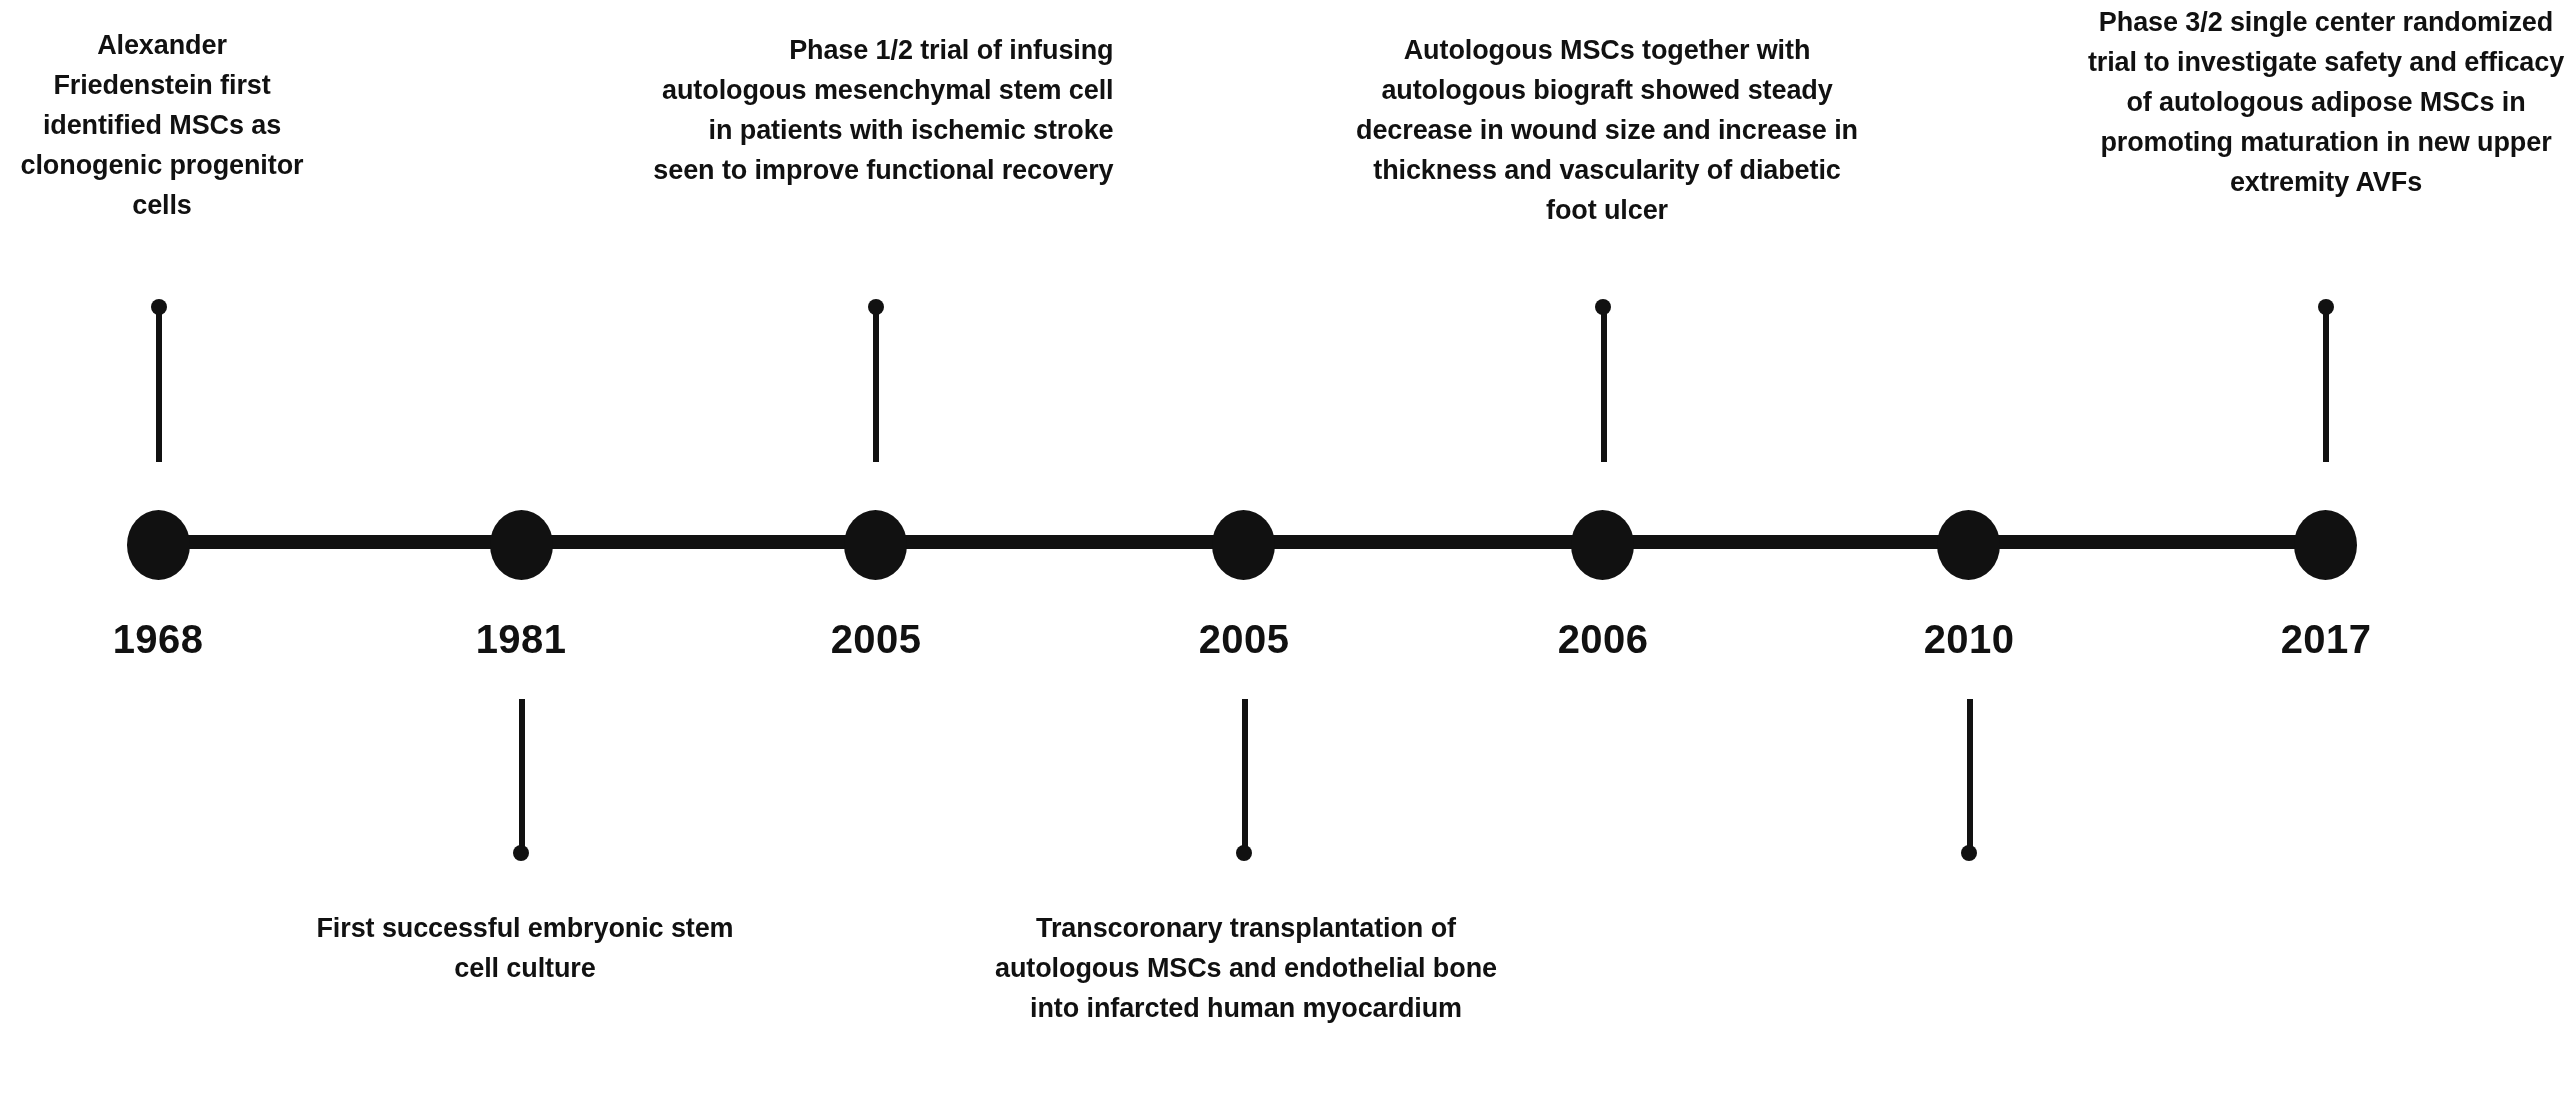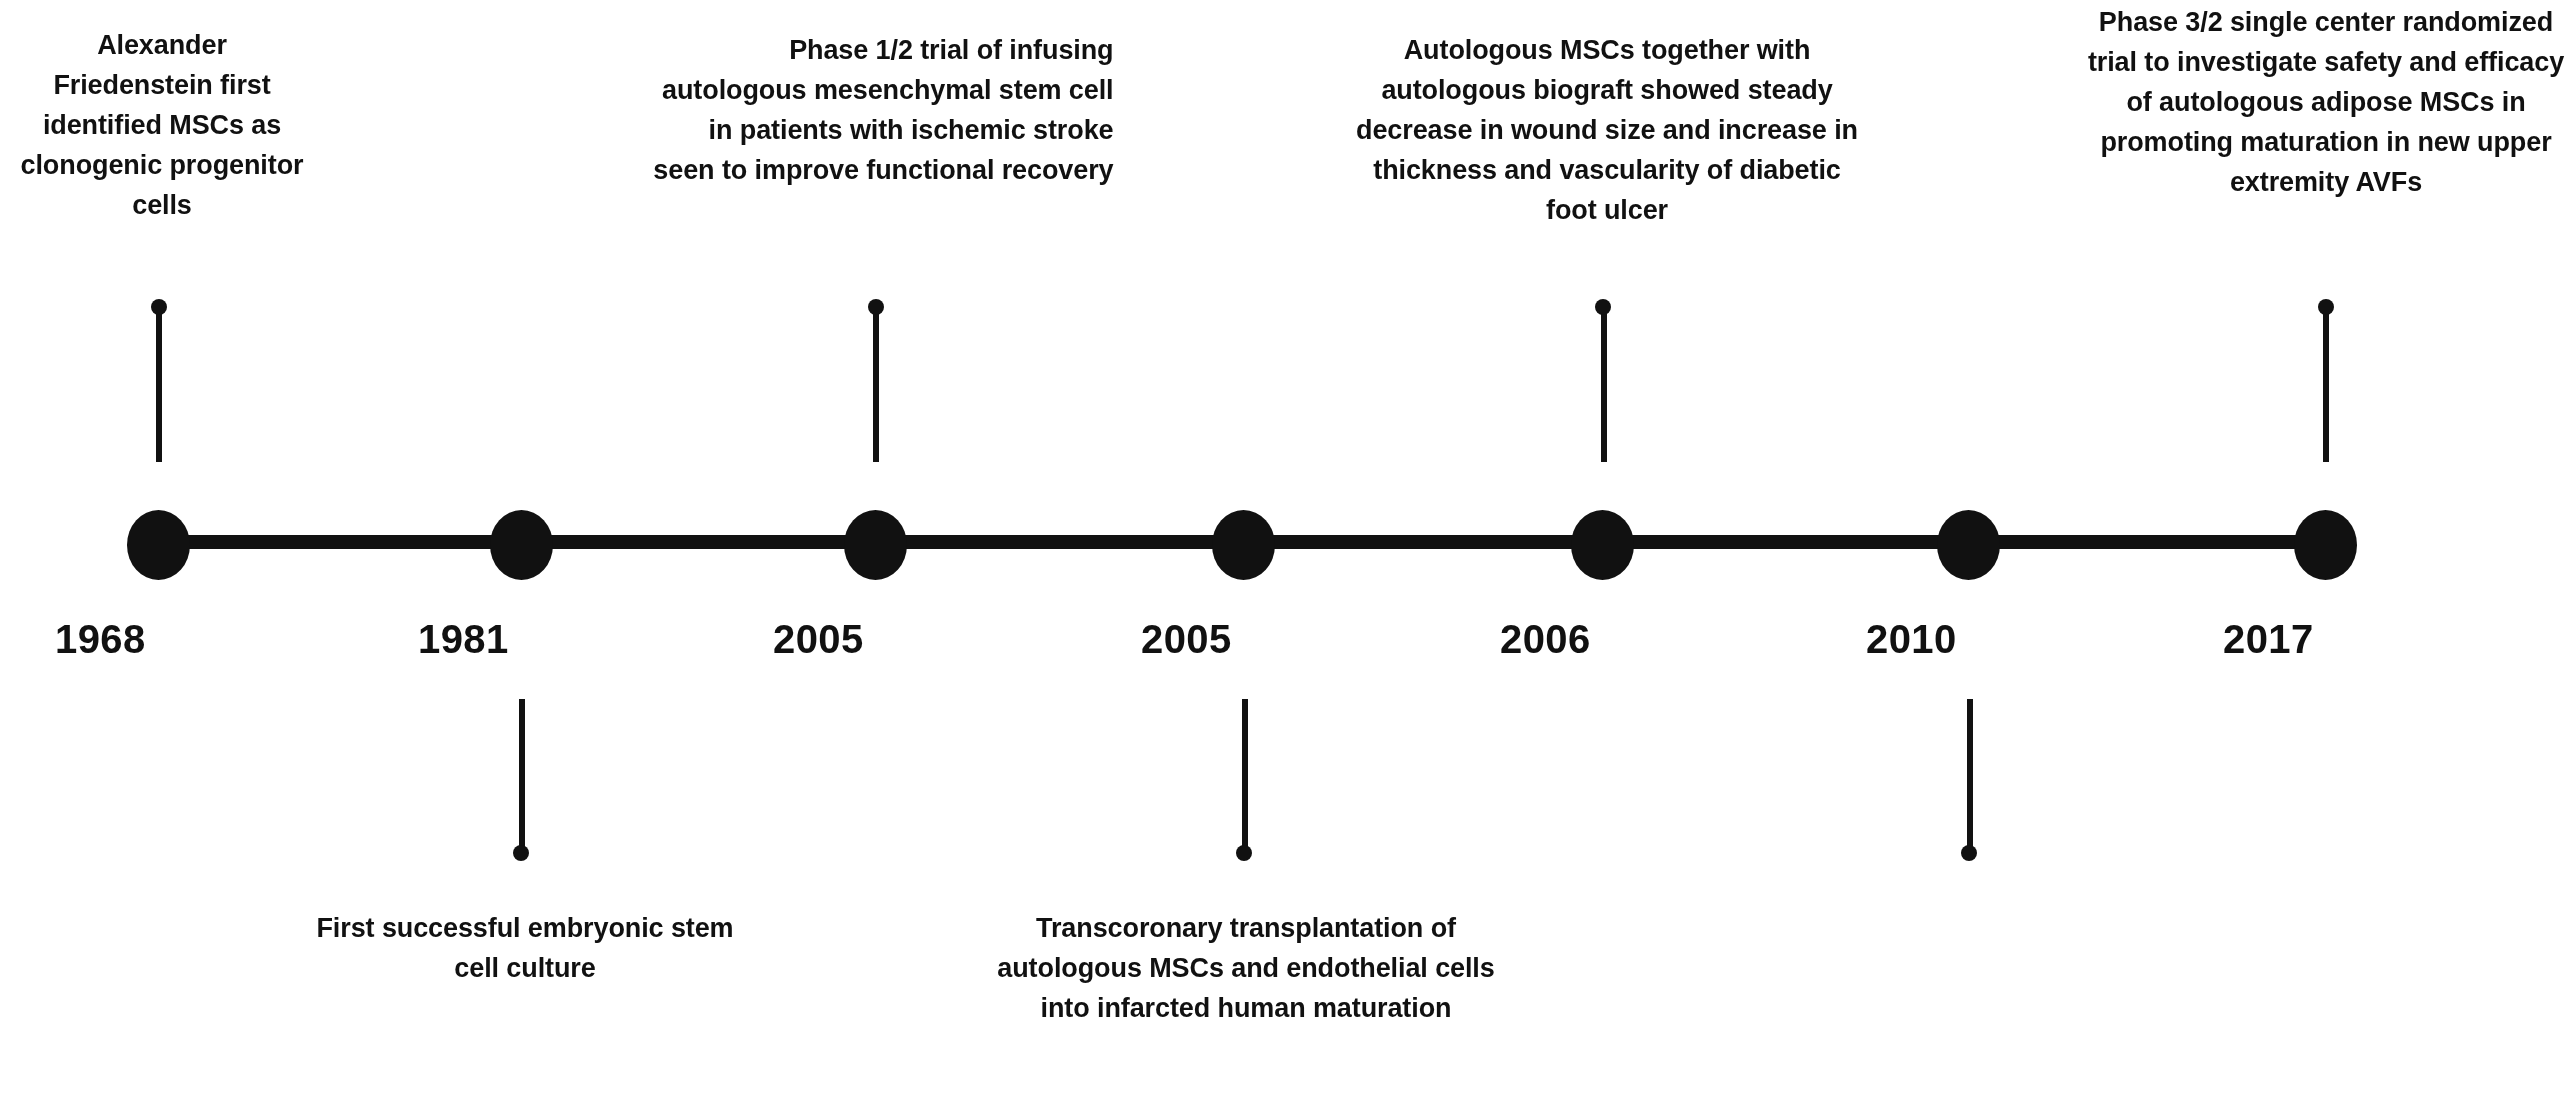--- a/index.html
+++ b/index.html
@@ -42,20 +42,21 @@
     position: absolute;
     background: #111111;
     width: 16px;
     height: 16px;
     border-radius: 50%;
   }
 
   
   .year {
     position: absolute;
+    text-align: center;
     font-size: 40px;
     font-weight: 700;
     color: #111111;
     letter-spacing: 0.4px;
     line-height: 1;
     white-space: nowrap;
     transform: translateX(-50%);
   }
 
   
@@ -94,21 +95,21 @@
   <div class="stem" style="left:873px; top:311px; height:151px;"></div>
   <div class="stem-dot" style="left:868px; top:299px;"></div>
   <div class="node" style="left:844px; top:510px; width:63px; height:70px;"></div>
   <div class="year" style="left:876px; top:619px; width:206px;">2005</div>
   <div class="event-label above" style="left:880px; top:30px; width:467px;text-align:right;">Phase 1/2 trial of infusing autologous mesenchymal stem cell in patients with ischemic stroke seen to improve functional recovery</div>
 
   <div class="node" style="left:1212px; top:510px; width:63px; height:70px;"></div>
   <div class="year" style="left:1244px; top:619px; width:206px;">2005</div>
   <div class="stem" style="left:1242px; top:699px; height:151px;"></div>
   <div class="stem-dot" style="left:1236px; top:845px;"></div>
-  <div class="event-label below" style="left:1246px; top:908px; width:515px;">Transcoronary transplantation of autologous MSCs and endothelial cells into infarcted human maturation</div>
+  <div class="event-label below" style="left:1246px; top:908px; width:515px;">Transcoronary transplantation of autologous MSCs and endothelial bone into infarcted human myocardium</div>
 
   <div class="stem" style="left:1601px; top:311px; height:151px;"></div>
   <div class="stem-dot" style="left:1595px; top:299px;"></div>
   <div class="node" style="left:1571px; top:510px; width:63px; height:70px;"></div>
   <div class="year" style="left:1603px; top:619px; width:206px;">2006</div>
   <div class="event-label above" style="left:1607px; top:30px; width:523px;">Autologous MSCs together with autologous biograft showed steady decrease in wound size and increase in thickness and vascularity of diabetic foot ulcer</div>
 
   <div class="node" style="left:1937px; top:510px; width:63px; height:70px;"></div>
   <div class="year" style="left:1969px; top:619px; width:206px;">2010</div>
   <div class="stem" style="left:1967px; top:699px; height:151px;"></div>

